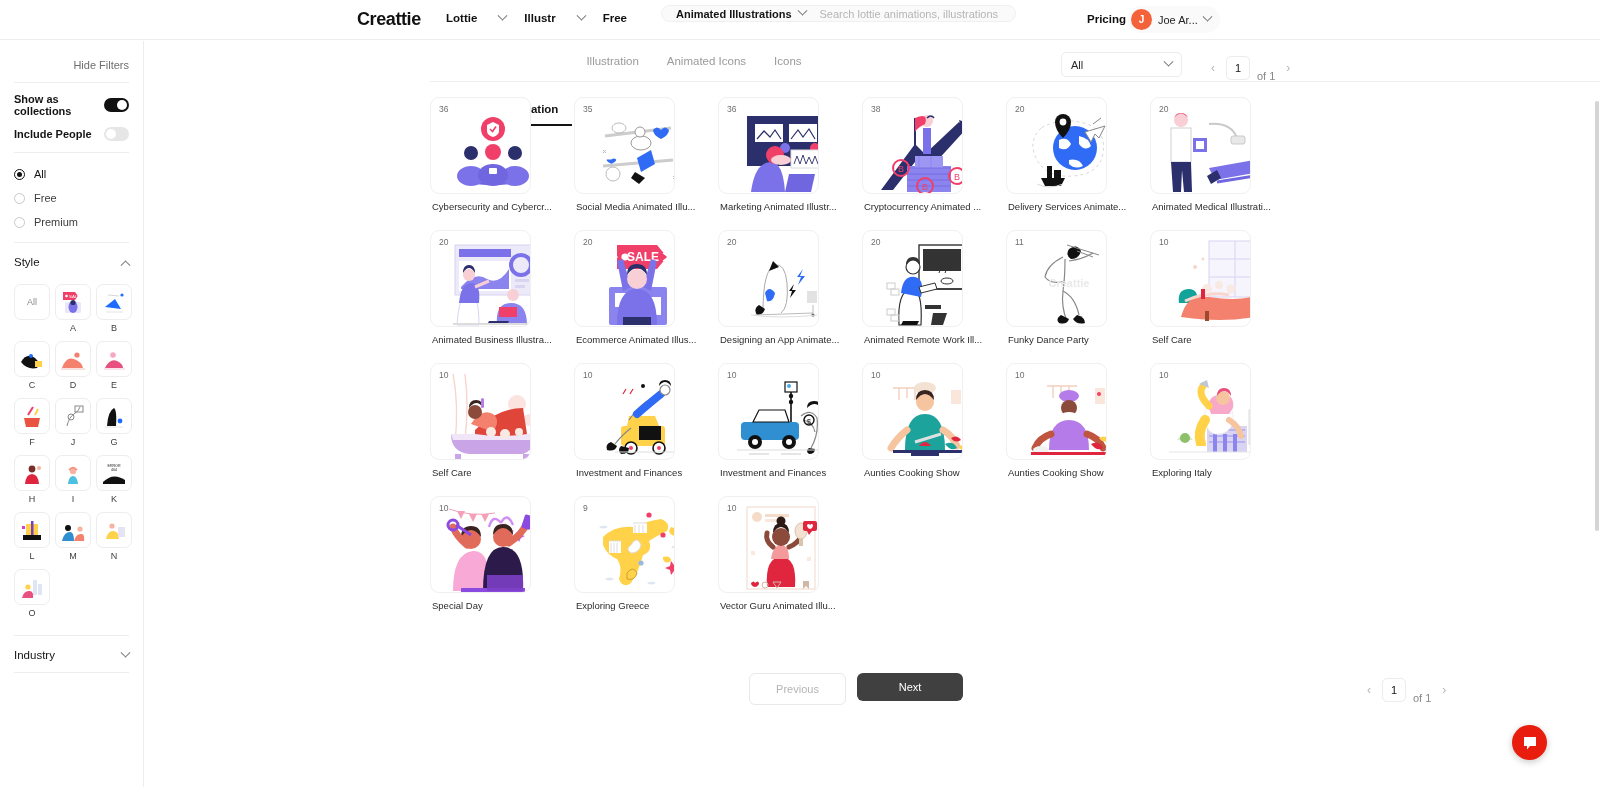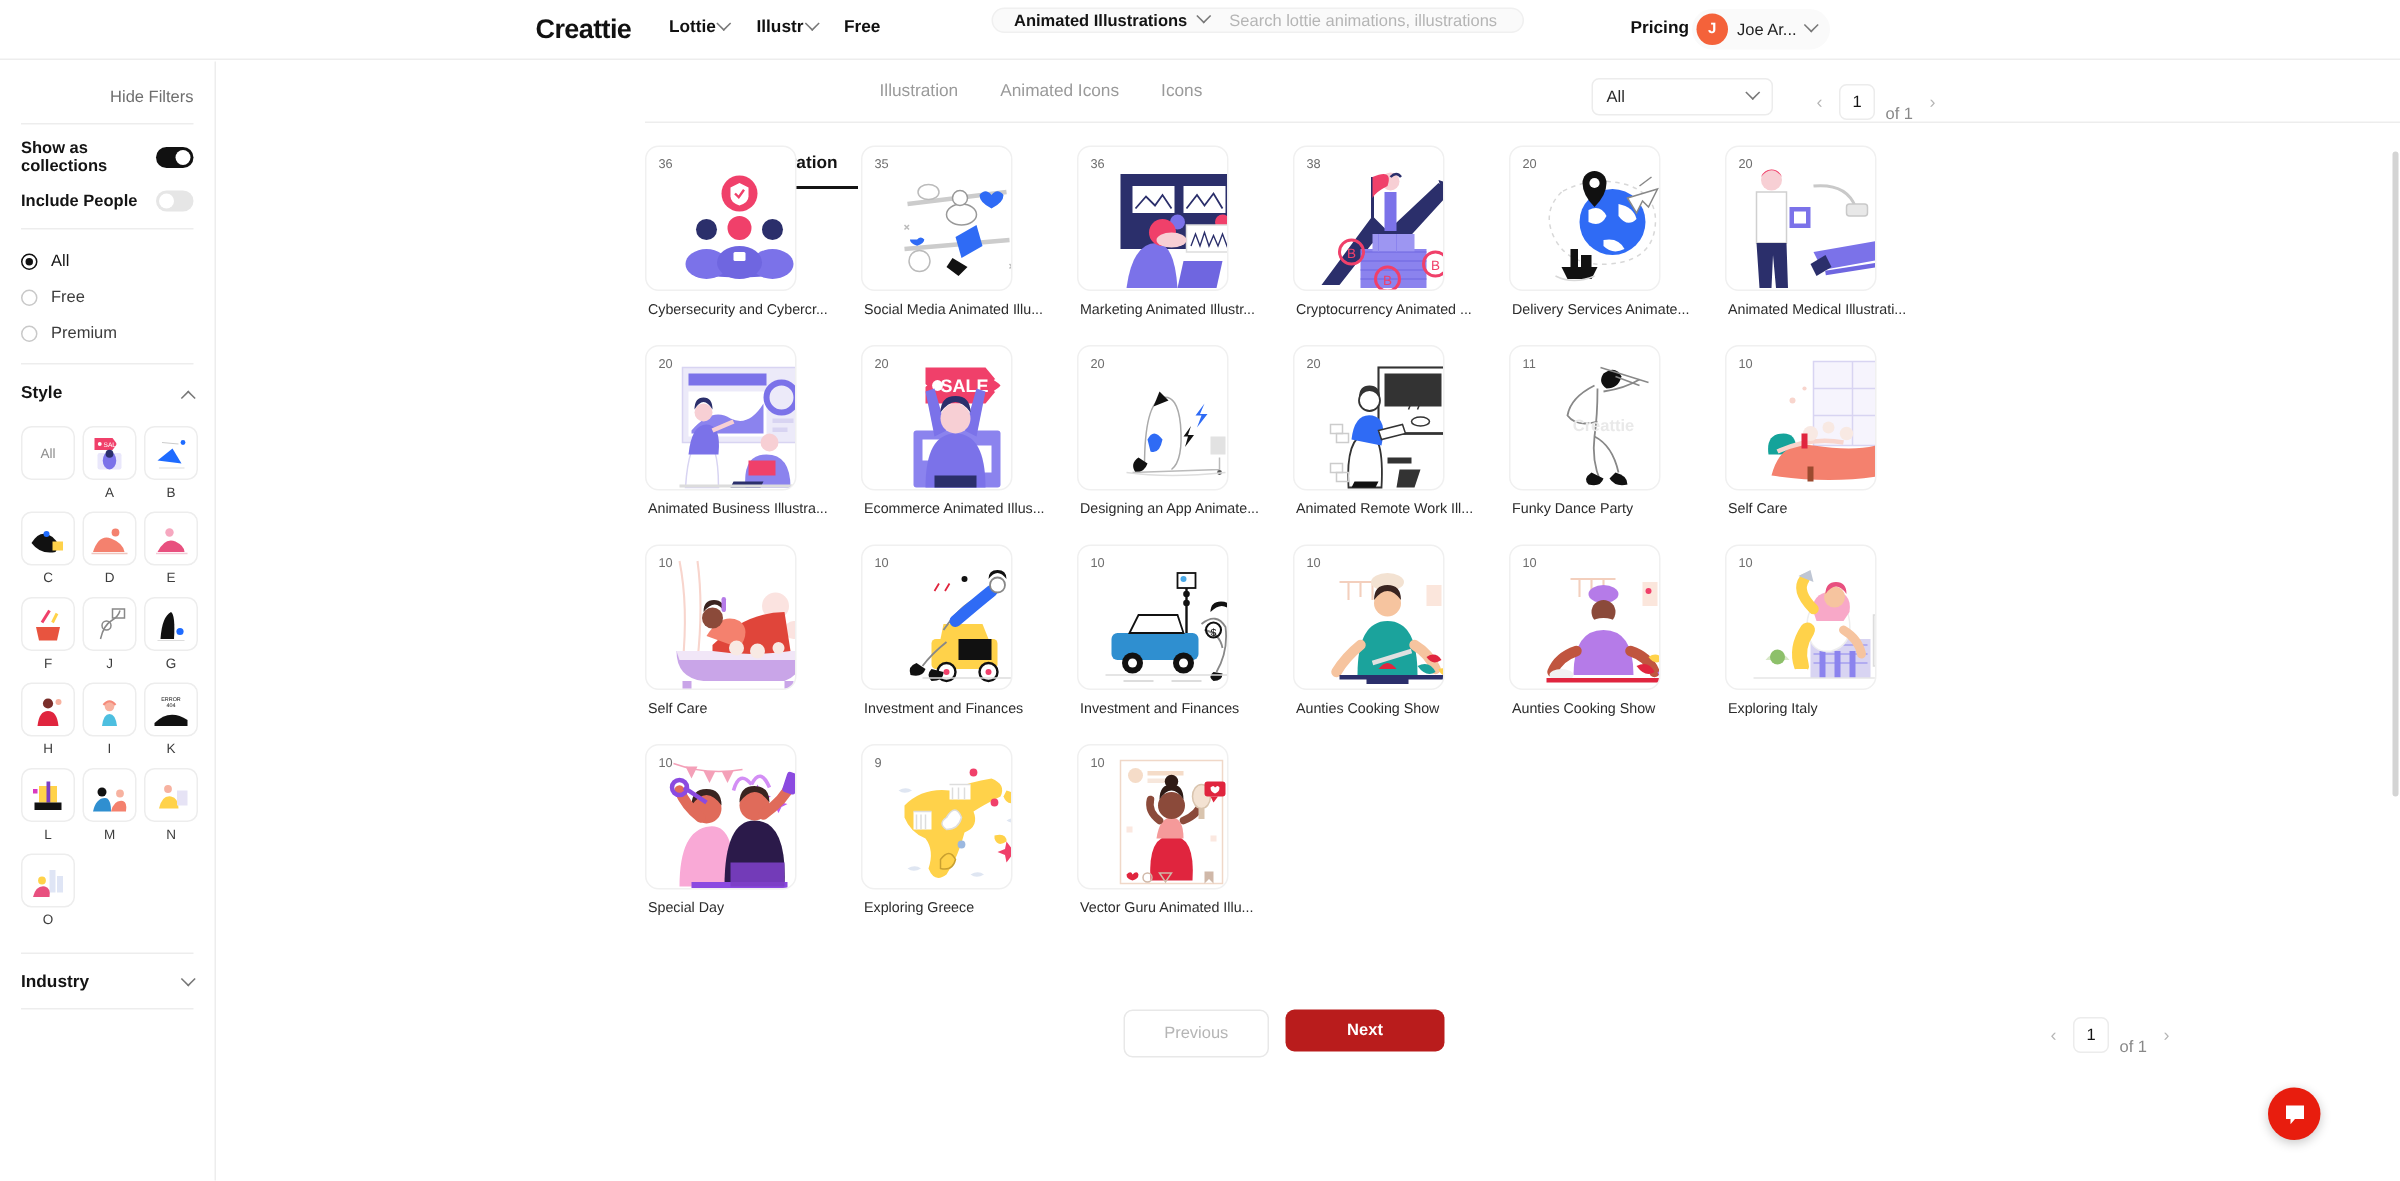--- a/index.html
+++ b/index.html
@@ -22,21 +22,21 @@
   .brand {
     position: absolute; left: 357px; top: 9px;
     font-size: 18px; font-weight: bold; letter-spacing: -0.4px;
     color: #111;
   }
   .nav {
     position: absolute; left: 446px; top: 12px;
     display: flex; align-items: center; gap: 18px;
     font-size: 11.5px; font-weight: bold; color: #111;
   }
-  .nav-item { display: flex; align-items: center; gap: 2px; cursor: pointer; text-align: right; }
+  .nav-item { display: flex; align-items: center; gap: 22px; cursor: pointer; text-align: right; }
   .caret {
     display: inline-block; width: 7px; height: 7px;
     border-right: 1.4px solid #777; border-bottom: 1.4px solid #777;
     transform: rotate(45deg) translate(-2px,-2px);
   }
   .caret.up { transform: rotate(-135deg) translate(-2px,-2px); }
 
   .searchbar {
     position: absolute; left: 661px; top: 5px;
     width: 355px; height: 17px;
@@ -120,21 +120,21 @@
     content: ""; position: absolute; left: 2px; top: 2px;
     width: 5px; height: 5px; border-radius: 50%; background: #111;
   }
   .radio-label { font-size: 11px; color: #3d3d3d; }
   .radio-row.selected .radio-label { color: #141414; }
 
   .section-head {
     display: flex; align-items: center; justify-content: space-between;
     padding: 13px 0 11px 0; cursor: pointer;
   }
-  .section-title { font-size: 11.5px; font-weight: bold; color: #141414; }
+  .section-title { font-size: 11.5px; font-weight: normal; color: #141414; }
 
   .style-grid {
     display: grid; grid-template-columns: repeat(3, 36px);
     gap: 3px 5px; padding-top: 5px;
   }
   .style-cell { width: 36px; cursor: pointer; }
   .style-thumb {
     width: 36px; height: 36px; border-radius: 7px;
     border: 1px solid #ededed; background: #fff;
     display: flex; align-items: center; justify-content: center;
@@ -224,23 +224,23 @@
   .btn-prev {
     position: absolute; left: 319px; top: 8px;
     width: 97px; height: 32px; border-radius: 6px;
     border: 1px solid #e8e8e8; background: #fff;
     font-family: "Liberation Sans", sans-serif;
     font-size: 11px; color: #b5b5b5; cursor: pointer;
   }
   .btn-next {
     position: absolute; left: 427px; top: 8px;
     width: 106px; height: 28px; border-radius: 6px;
-    border: none; background: #b91c1c;
+    border: none; background: #404040;
     font-family: "Liberation Sans", sans-serif;
-    font-size: 11px; color: #fff; cursor: pointer; font-weight: bold;
+    font-size: 11px; color: #fff; cursor: pointer;
   }
   .pager-bottom {
     position: absolute; left: 933px; top: 10px;
     display: flex; align-items: center; gap: 7px;
   }
 
   
   .chat-fab {
     position: absolute; left: 1512px; top: 725px;
     width: 35px; height: 35px; border-radius: 50%;

